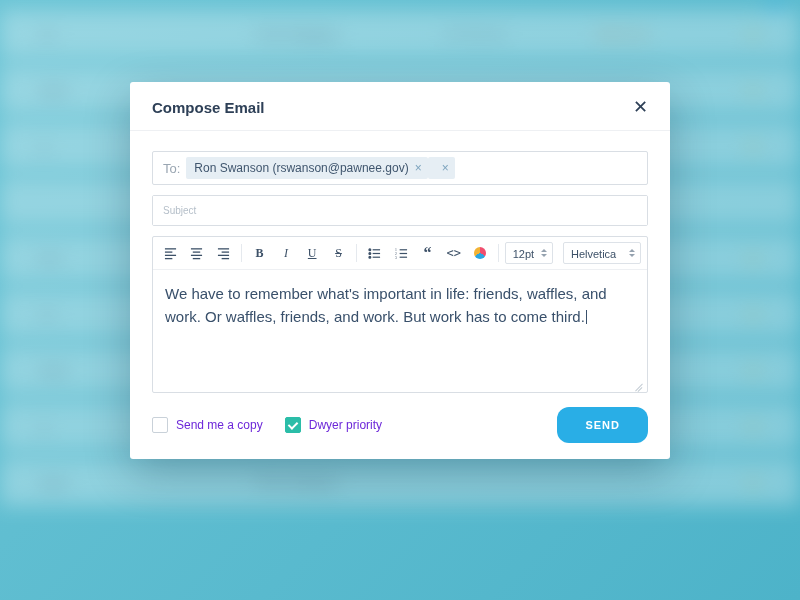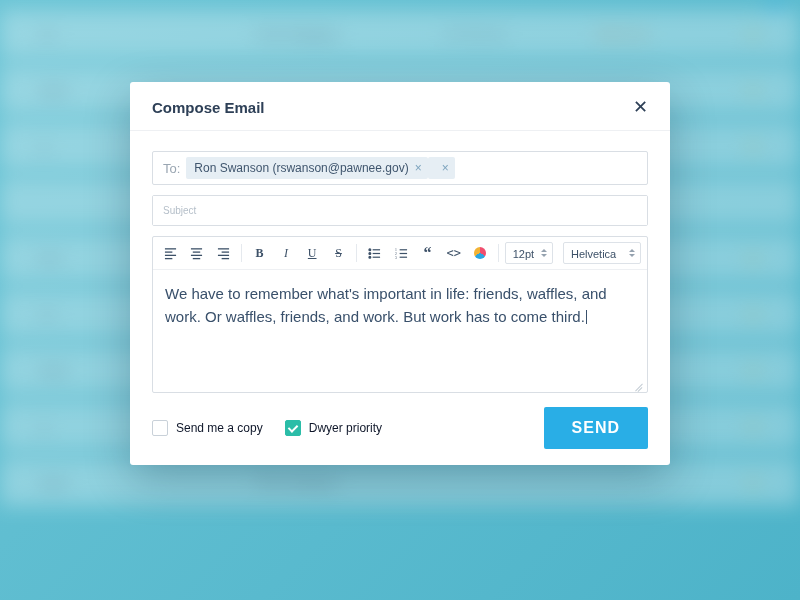--- a/index.html
+++ b/index.html
@@ -119,35 +119,35 @@
   }
   .resize span { position:absolute; background:#c4ccd4; height:1px; transform: rotate(-45deg); }
   .resize span:nth-child(1){ width:10px; left:0; top:8px; }
   .resize span:nth-child(2){ width:6px; left:3px; top:10px; }
 
   .footer {
     display:flex; align-items:center; justify-content: space-between;
     padding: 14px 0 0 0;
   }
   .opts { display:flex; align-items:center; gap: 22px; }
-  .chk { display:flex; align-items:center; gap:8px; font-size:12px; color:#0f172a; cursor:pointer; }
+  .chk { display:flex; align-items:center; gap:8px; font-size:12px; color:#6d28d9; cursor:pointer; }
   .box {
     width:16px; height:16px; border:1px solid #c9d1d9; border-radius:2px;
     display:flex; align-items:center; justify-content:center; background:#fff;
   }
   .box.checked { background:#2bbda8; border-color:#2bbda8; }
   .box.checked::after {
     content:""; width:4px; height:7px;
     border-right:2px solid #fff; border-bottom:2px solid #fff;
     transform: rotate(45deg); margin-top:-2px;
   }
   .send-btn {
     background:#29aee6; color:#fff; border:none;
-    font-size:16px; font-weight:700; letter-spacing:1px;
-    padding: 12px 28px; border-radius:2px; cursor:pointer;
+    font-size:11px; font-weight:700; letter-spacing:1px;
+    padding: 12px 28px; border-radius:12px; cursor:pointer;
   }
   .color-dot {
     width:12px; height:12px; border-radius:50%;
     background: conic-gradient(#f04e6e 0 120deg, #2aa5e0 120deg 240deg, #f2b235 240deg 360deg);
   }
 </style>
 </head>
 <body>
 
 <div class="bg-blur">

